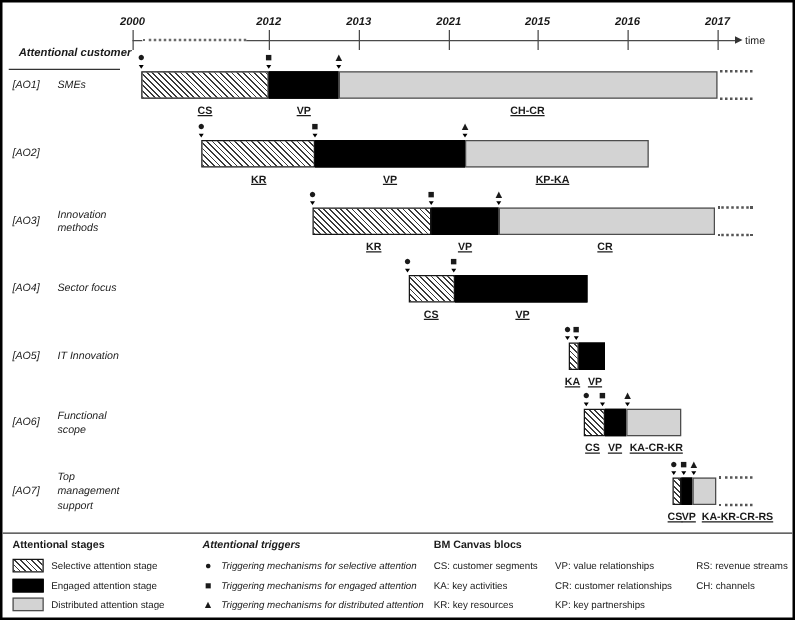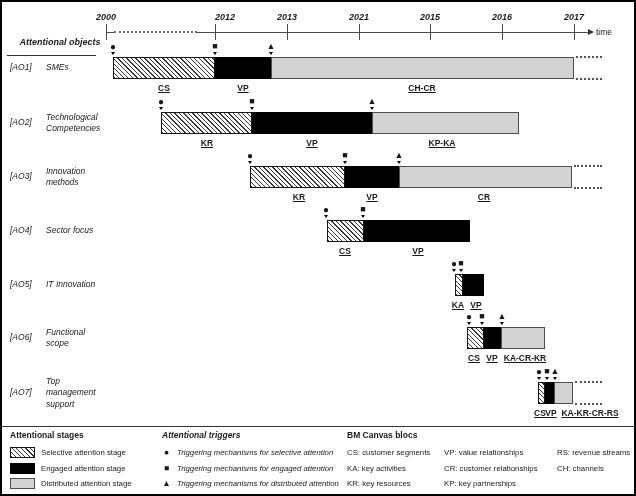--- a/index.html
+++ b/index.html
@@ -65,33 +65,33 @@
   .lg-item{display:flex;align-items:center;gap:6px;height:15.5px;font-size:7.8px;}
   .lg-swatch{flex:none;width:23px;height:9px;}
   .lg-glyph{flex:none;width:9px;text-align:center;font-size:8.5px;line-height:9px;}
   .bm-wrap{display:flex;}
   .bm-colitems div{height:15.5px;line-height:15.5px;font-size:7.8px;white-space:nowrap;}
 </style>
 </head>
 <body>
 
 <div class="figure">
-  <div class="hdr-label">Attentional objects</div>
+  <div class="hdr-label">Attentional customer</div>
   <div class="hdr-underline"></div>
 
   <div id="chart">
       <div class="axis-line" style="left: 104px; top: 30px; width: 8px;"></div>
       <div class="axis-line dotted" style="left: 112px; top: 29px; width: 83px;"></div>
       <div class="axis-line" style="left: 195px; top: 30px; width: 391px;"></div>
       <div class="time-arrow" style="left: 586px; top: 27px;"></div>
       <div class="time-label" style="left: 594px; top: 25px;">time</div>
       <div class="axis-tick" style="left: 104px; top: 22px; height: 16px;"></div>
       <div class="axis-year" style="left: 84px; top: 10px;">2000</div>
       <div class="axis-tick" style="left: 213px; top: 22px; height: 16px;"></div>
-      <div class="axis-year" style="left: 193px; top: 10px; text-align: right;">2012</div>
+      <div class="axis-year" style="left: 193px; top: 10px;">2012</div>
       <div class="axis-tick" style="left: 285px; top: 22px; height: 16px;"></div>
       <div class="axis-year" style="left: 265px; top: 10px;">2013</div>
       <div class="axis-tick" style="left: 357px; top: 22px; height: 16px;"></div>
       <div class="axis-year" style="left: 337px; top: 10px;">2021</div>
       <div class="axis-tick" style="left: 428px; top: 22px; height: 16px;"></div>
       <div class="axis-year" style="left: 408px; top: 10px;">2015</div>
       <div class="axis-tick" style="left: 500px; top: 22px; height: 16px;"></div>
       <div class="axis-year" style="left: 480px; top: 10px;">2016</div>
       <div class="axis-tick" style="left: 572px; top: 22px; height: 16px;"></div>
       <div class="axis-year" style="left: 552px; top: 10px;">2017</div>
@@ -114,21 +114,20 @@
       <div class="marker" style="left: 207px; top: 40px;">
         <div class="m-glyph square">■</div>
         <div class="m-arrow"></div>
       </div>
       <div class="marker" style="left: 263px; top: 40px;">
         <div class="m-glyph triangle">▲</div>
         <div class="m-arrow"></div>
       </div>
       <div class="row-label" style="top: 110px;">
         <div class="rid">[AO2]</div>
-        <div class="rname">Technological Competencies</div>
       </div>
       <div class="seg seg-selective" style="left: 159px; top: 110px; width: 91px;"></div>
       <div class="seg-label" style="left: 157px; top: 136px;">KR</div>
       <div class="seg seg-engaged" style="left: 250px; top: 110px; width: 120px;"></div>
       <div class="seg-label" style="left: 262px; top: 136px;">VP</div>
       <div class="seg seg-distributed" style="left: 370px; top: 110px; width: 147px;"></div>
       <div class="seg-label" style="left: 392px; top: 136px;">KP-KA</div>
       <div class="marker" style="left: 153px; top: 95px;">
         <div class="m-glyph circle">●</div>
         <div class="m-arrow"></div>

